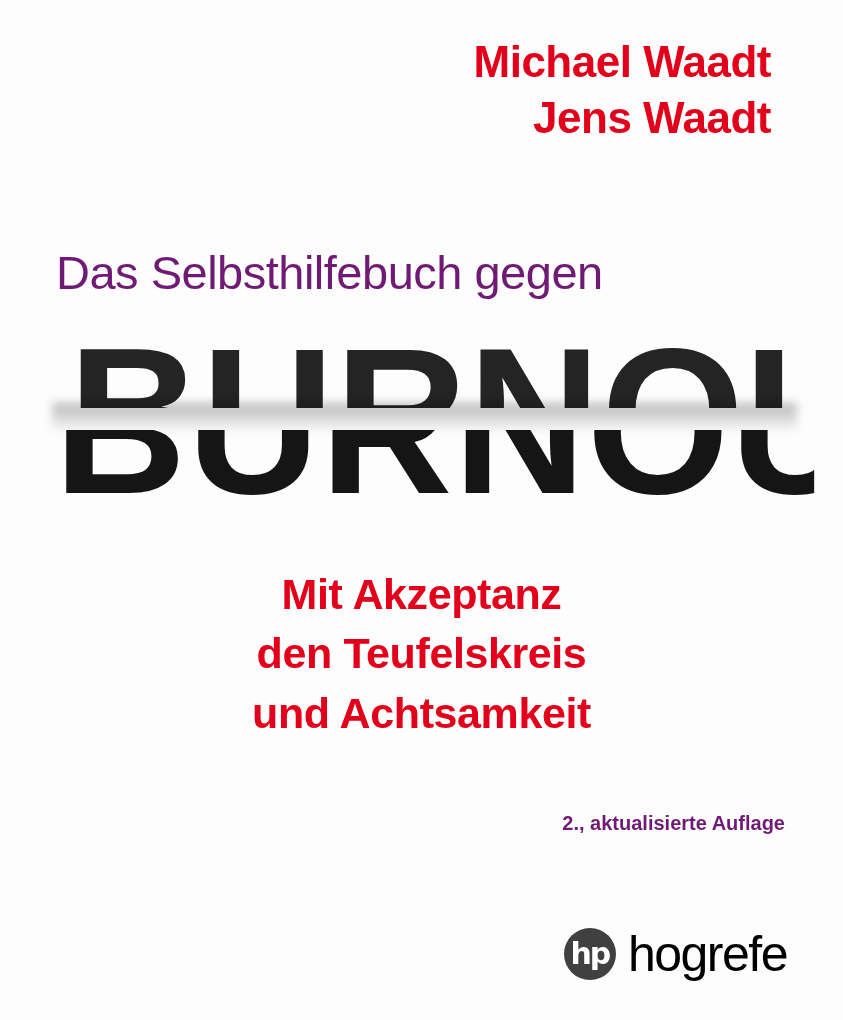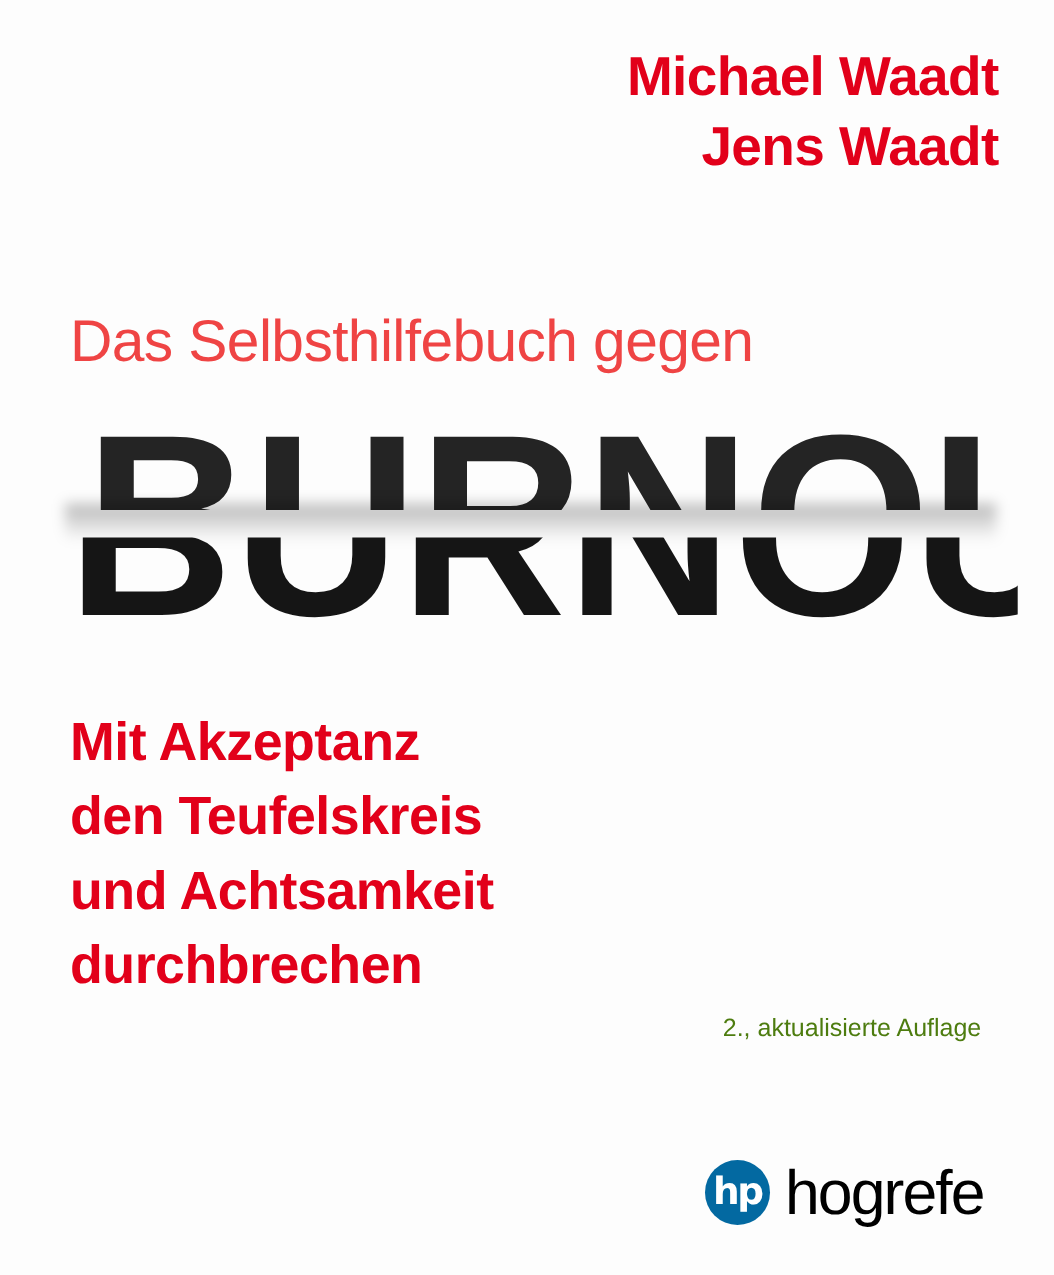--- a/index.html
+++ b/index.html
@@ -19,41 +19,41 @@
     position: absolute;
     inset: 0;
     background: #fdfdfd;
   }
 
   
   .authors {
     position: absolute;
     top: 34px;
     left: 0;
-    right: 44px;
+    right: 72px;
     text-align: right;
     color: #e2001a;
     font-weight: bold;
     font-size: 44px;
     line-height: 1.28;
     letter-spacing: -0.5px;
   }
   .authors .line {
     display: block;
     white-space: nowrap;
   }
 
   
   .pretitle {
     position: absolute;
     top: 245px;
     left: 56px;
     right: 56px;
     text-align: left;
-    color: #ef4444;
+    color: #701a75;
     font-size: 47px;
     font-weight: 300;
     letter-spacing: -0.5px;
     white-space: nowrap;
   }
 
   
   .burnout-wrap {
     position: absolute;
     top: 310px;
@@ -98,58 +98,58 @@
     filter: blur(5px);
     pointer-events: none;
   }
 
   
   .subtitle {
     position: absolute;
     top: 565px;
     left: 56px;
     right: 56px;
-    text-align: left;
+    text-align: center;
     color: #e2001a;
     font-weight: bold;
     font-size: 43px;
     line-height: 1.38;
     letter-spacing: -0.4px;
   }
   .subtitle .line {
     display: block;
     white-space: nowrap;
   }
 
   
   .edition {
     position: absolute;
     top: 812px;
     left: 56px;
     right: 58px;
     text-align: right;
-    color: #4d7c0f;
+    color: #701a75;
     font-size: 20px;
-    font-weight: 400;
+    font-weight: 700;
   }
 
   
   .publisher {
     position: absolute;
     bottom: 40px;
     right: 56px;
     display: flex;
     align-items: center;
     gap: 12px;
   }
   .logo-mark {
     width: 52px;
     height: 52px;
     border-radius: 50%;
-    background: #0369a1;
+    background: #404040;
     position: relative;
     flex: 0 0 auto;
   }
   .logo-mark .bp {
     position: absolute;
     inset: 0;
     color: #ffffff;
     font-size: 30px;
     font-weight: bold;
     line-height: 52px;
@@ -180,21 +180,20 @@
   <div class="burnout-wrap">
     <div class="burnout top">BURNOUT</div>
     <div class="burnout-shadow"></div>
     <div class="burnout bottom">BURNOUT</div>
   </div>
 
   <div class="subtitle">
     <span class="line">Mit Akzeptanz</span>
     <span class="line">den Teufelskreis</span>
     <span class="line">und Achtsamkeit</span>
-    <span class="line">durchbrechen</span>
   </div>
 
   <div class="edition">2., aktualisierte Auflage</div>
 
   <div class="publisher">
     <span class="logo-mark">
       <span class="bp">hp</span>
     </span>
     <span class="logo-text">hogrefe</span>
   </div>

